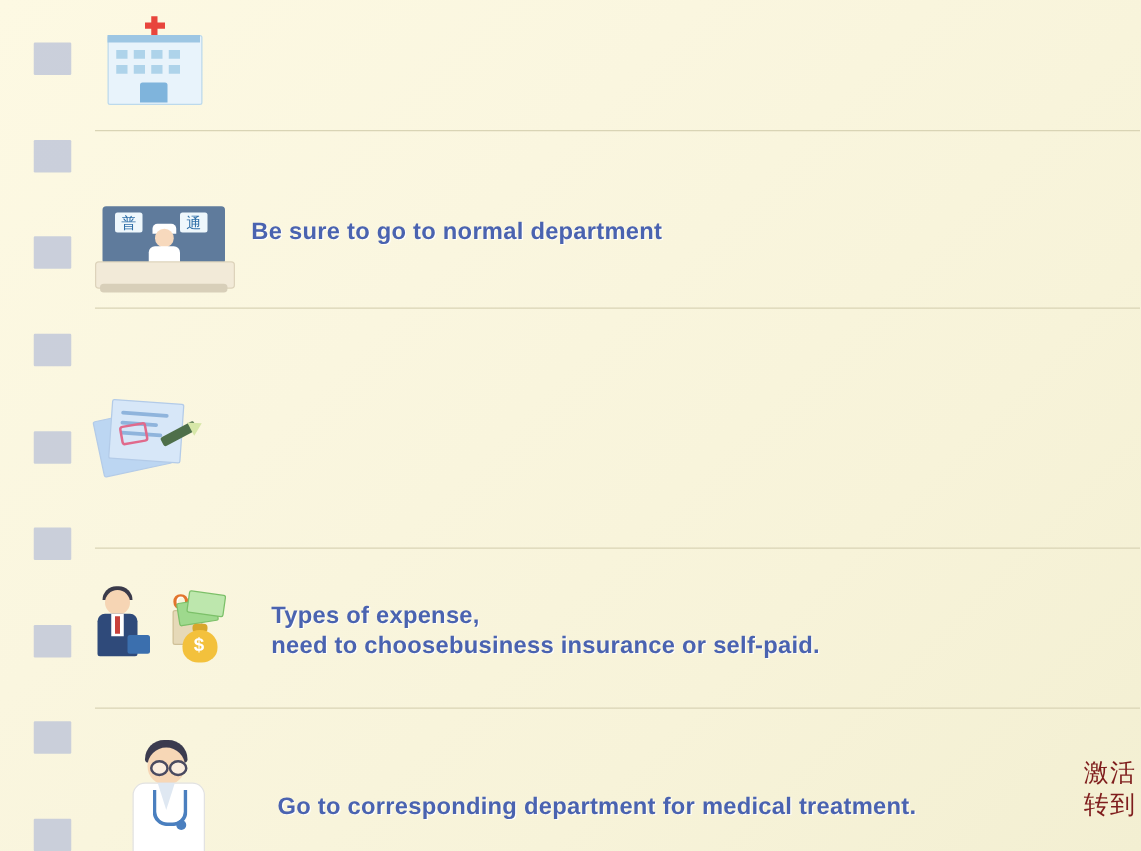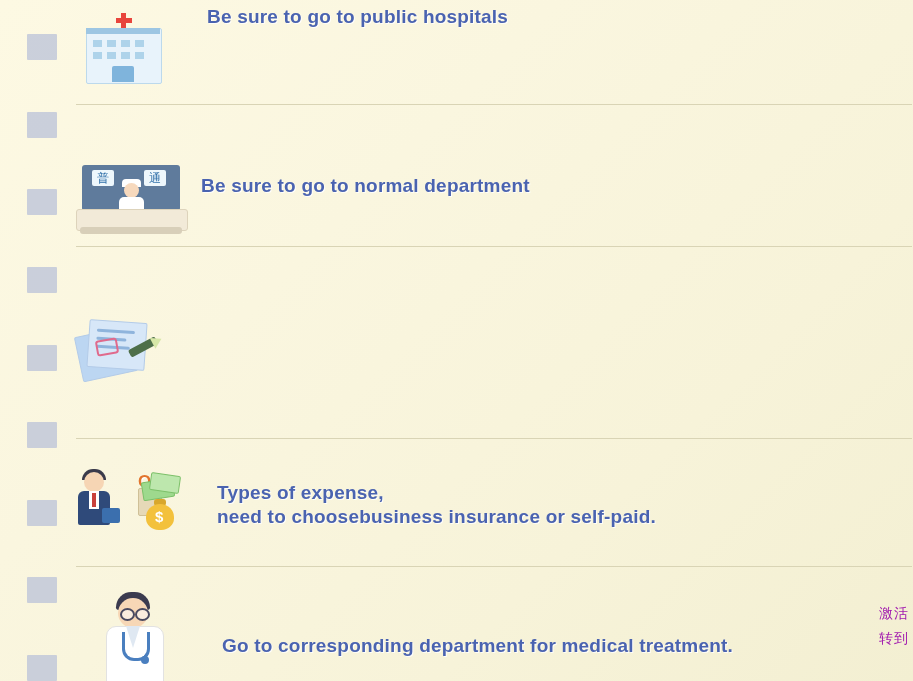--- a/index.html
+++ b/index.html
@@ -145,22 +145,22 @@
   .doc-glass { position: absolute; top: 16px; width: 11px; height: 9px; border: 2px solid #4a4a60; border-radius: 50%; background: rgba(255,255,255,.55); }
   .doc-coat { position: absolute; left: 8px; top: 34px; width: 56px; height: 56px; background: #ffffff; border: 1px solid #e2e2e2; border-radius: 10px 10px 3px 3px; }
   .doc-v { position: absolute; left: 28px; top: 34px; width: 14px; height: 22px; background: #dfe8f2; clip-path: polygon(0 0, 100% 0, 50% 100%); }
   .steth { position: absolute; left: 24px; top: 40px; width: 22px; height: 26px; border: 3px solid #4a7fbf; border-top: none; border-radius: 0 0 12px 12px; }
   .steth-dot { position: absolute; left: 43px; top: 64px; width: 8px; height: 8px; background: #4a7fbf; border-radius: 50%; }
 
   
   .watermark {
     position: absolute;
     right: 4px;
-    color: #a21caf;
-    font-size: 14px;
+    color: #7f1d1d;
+    font-size: 20px;
     font-family: "DejaVu Sans", sans-serif;
     letter-spacing: 1px;
   }
 </style>
 </head>
 <body>
 
 <div class="marker-col">
   <div class="marker" style="top:34px"></div>
   <div class="marker" style="top:112px"></div>
@@ -186,21 +186,20 @@
       <div class="hosp-win" style="left:41px;top:24px"></div>
       <div class="hosp-win" style="left:55px;top:24px"></div>
       <div class="hosp-win" style="left:13px;top:36px"></div>
       <div class="hosp-win" style="left:27px;top:36px"></div>
       <div class="hosp-win" style="left:41px;top:36px"></div>
       <div class="hosp-win" style="left:55px;top:36px"></div>
       <div class="hosp-door"></div>
     </div>
   </div>
   <div class="txt" style="left:131px;top:0;width:700px">
-    <h2 class="title">Be sure to go to public hospitals</h2>
   </div>
 </div>
 <div class="divider" style="top:104px"></div>
 
 <div class="row" style="top:165px;height:80px">
   <div class="art" style="left:0;top:0">
     <div class="counter">
       <div class="cnt-back"></div>
       <div class="cnt-sign" style="left:16px">普</div>
       <div class="cnt-sign" style="left:68px">通</div>

